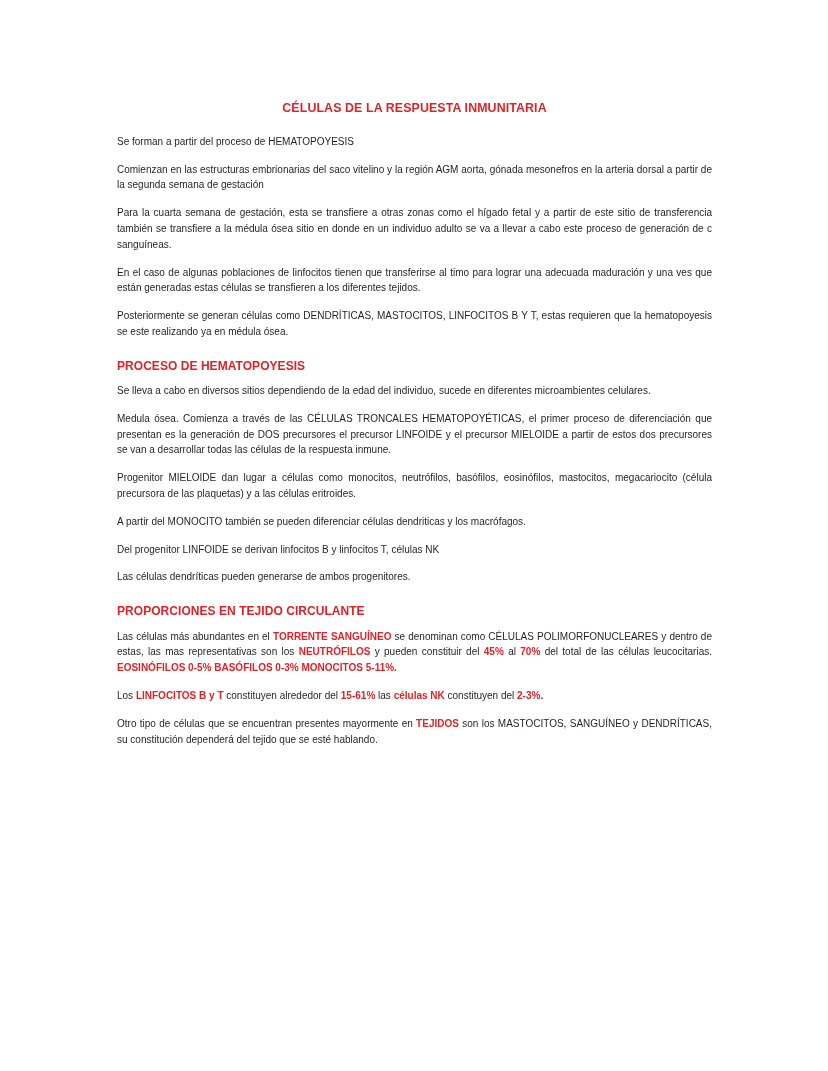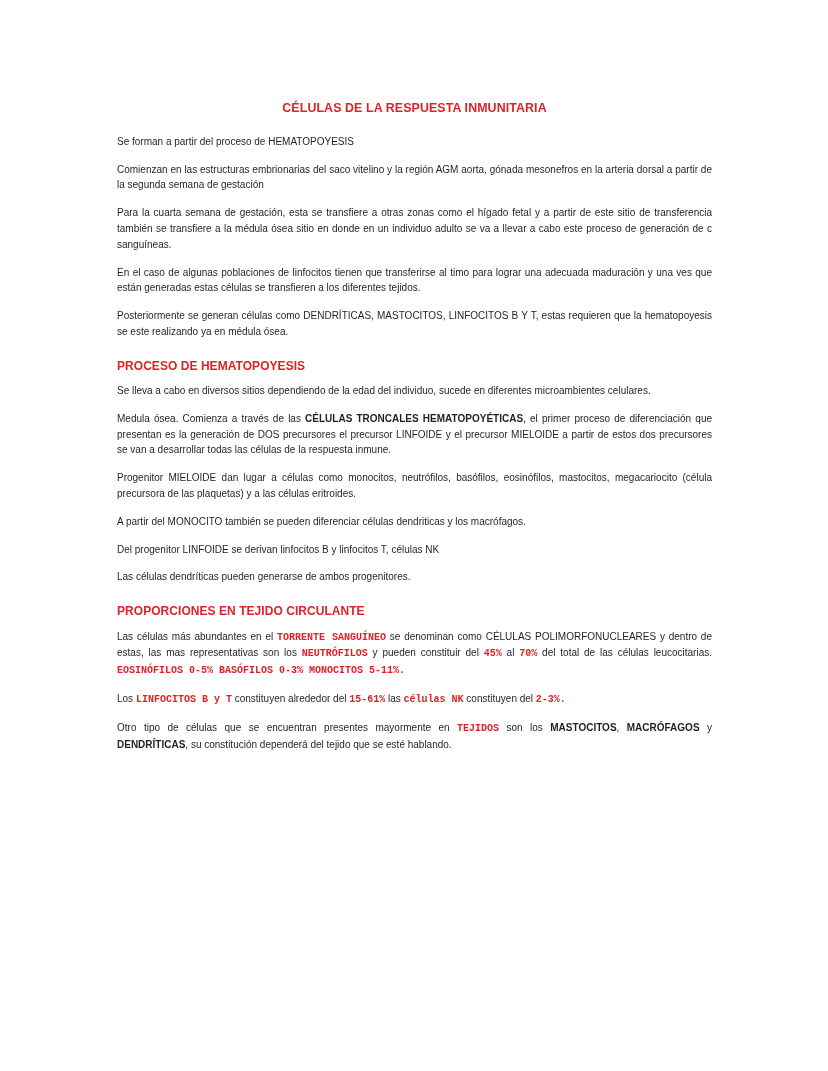--- a/index.html
+++ b/index.html
@@ -51,22 +51,22 @@
     line-height: 1.58;
     text-align: justify;
     text-justify: inter-word;
     color: #231f20;
     -webkit-hyphens: none;
     hyphens: none;
   }
   p.para.nojustify {
     text-align: left;
   }
-  .b { font-weight: bold; }
-  .rb { color: #e02227; font-weight: bold; font-family: Liberation Mono, monospace; }
+  .b { font-weight: normal; }
+  .rb { color: #e02227; font-weight: bold; }
   
 </style>
 </head>
 <body>
 
 <div id="page">
   <div id="content">
 
     <h1 class="doc-title">CÉLULAS DE LA RESPUESTA INMUNITARIA</h1>
 
@@ -94,16 +94,16 @@
     <p class="para nojustify">Del progenitor LINFOIDE se derivan linfocitos B y linfocitos T, células NK</p>
 
     <p class="para nojustify">Las células dendríticas pueden generarse de ambos progenitores.</p>
 
     <h2 class="heading">PROPORCIONES EN TEJIDO CIRCULANTE</h2>
 
     <p class="para"><span>Las células más abundantes en el </span><span class="rb">TORRENTE SANGUÍNEO</span><span> se denominan como CÉLULAS POLIMORFONUCLEARES y dentro de estas, las mas representativas son los </span><span class="rb">NEUTRÓFILOS</span><span> y pueden constituir del </span><span class="rb">45%</span><span> al </span><span class="rb">70%</span><span> del total de las células leucocitarias. </span><span class="rb">EOSINÓFILOS 0-5% BASÓFILOS 0-3% MONOCITOS 5-11%.</span></p>
 
     <p class="para nojustify"><span>Los </span><span class="rb">LINFOCITOS B y T</span><span> constituyen alrededor del </span><span class="rb">15-61%</span><span> las </span><span class="rb">células NK</span><span> constituyen del </span><span class="rb">2-3%.</span></p>
 
-    <p class="para"><span>Otro tipo de células que se encuentran presentes mayormente en </span><span class="rb">TEJIDOS</span><span> son los </span><span class="b">MASTOCITOS</span><span>, </span><span class="b">MACRÓFAGOS</span><span> y </span><span class="b">DENDRÍTICAS</span><span>, su constitución dependerá del tejido que se esté hablando.</span></p>
+    <p class="para"><span>Otro tipo de células que se encuentran presentes mayormente en </span><span class="rb">TEJIDOS</span><span> son los </span><span class="b">MASTOCITOS</span><span>, </span><span class="b">SANGUÍNEO</span><span> y </span><span class="b">DENDRÍTICAS</span><span>, su constitución dependerá del tejido que se esté hablando.</span></p>
 
   </div>
 </div>
 
 </body></html>

